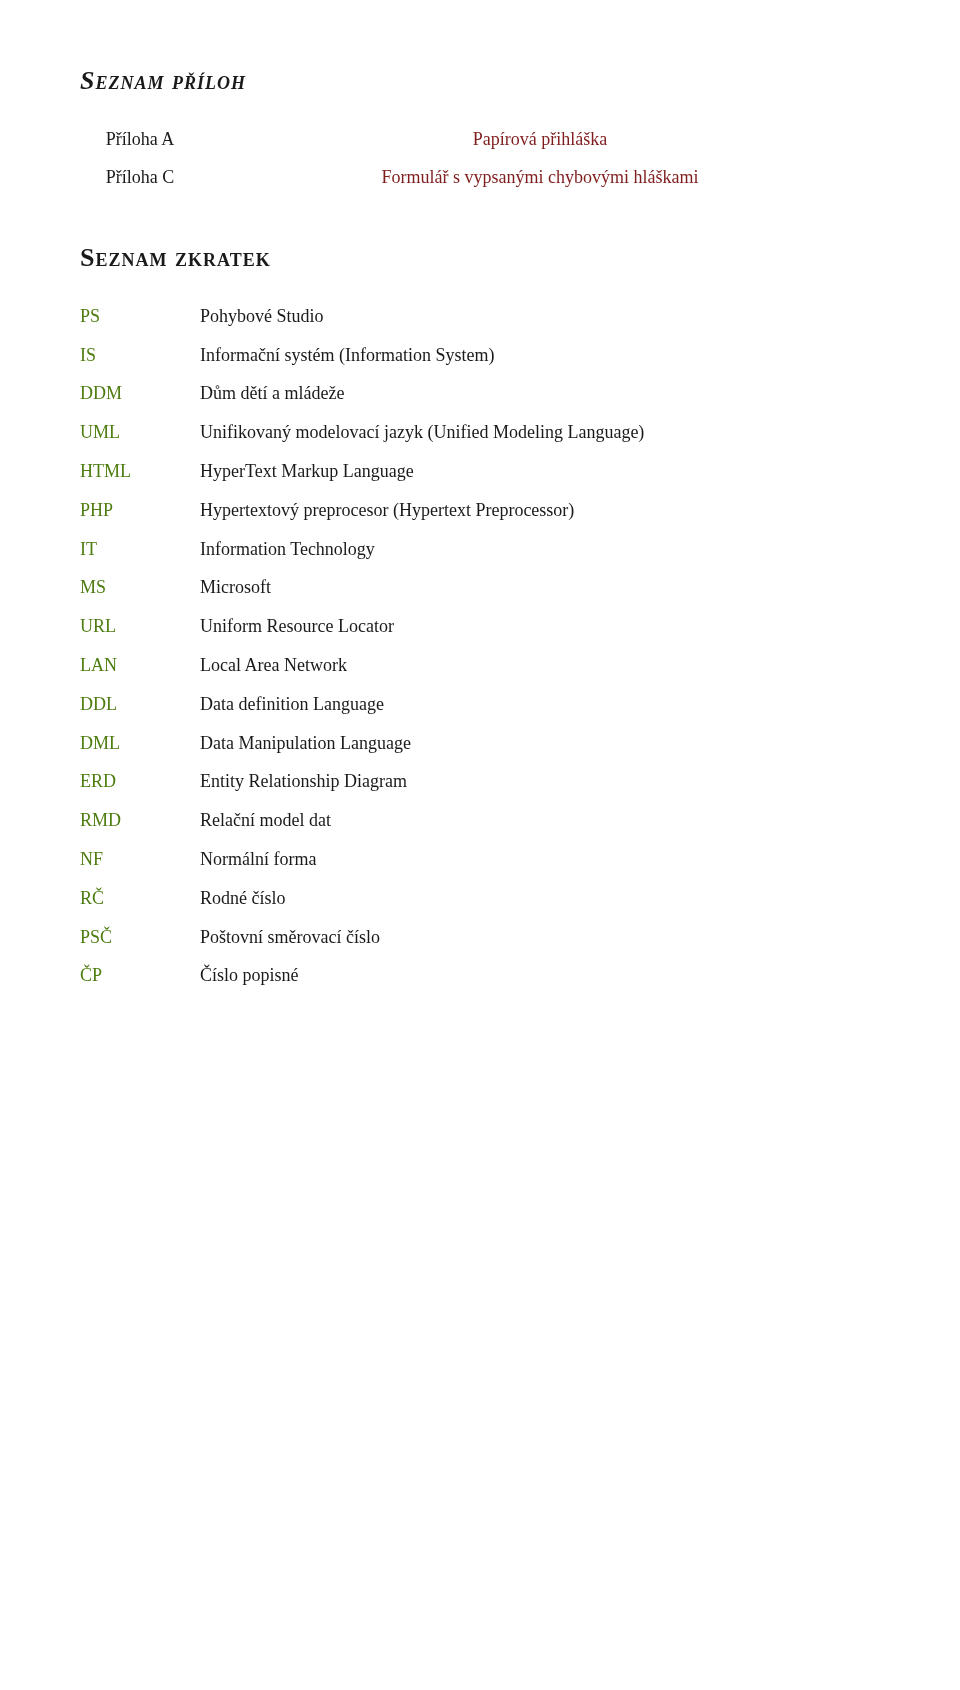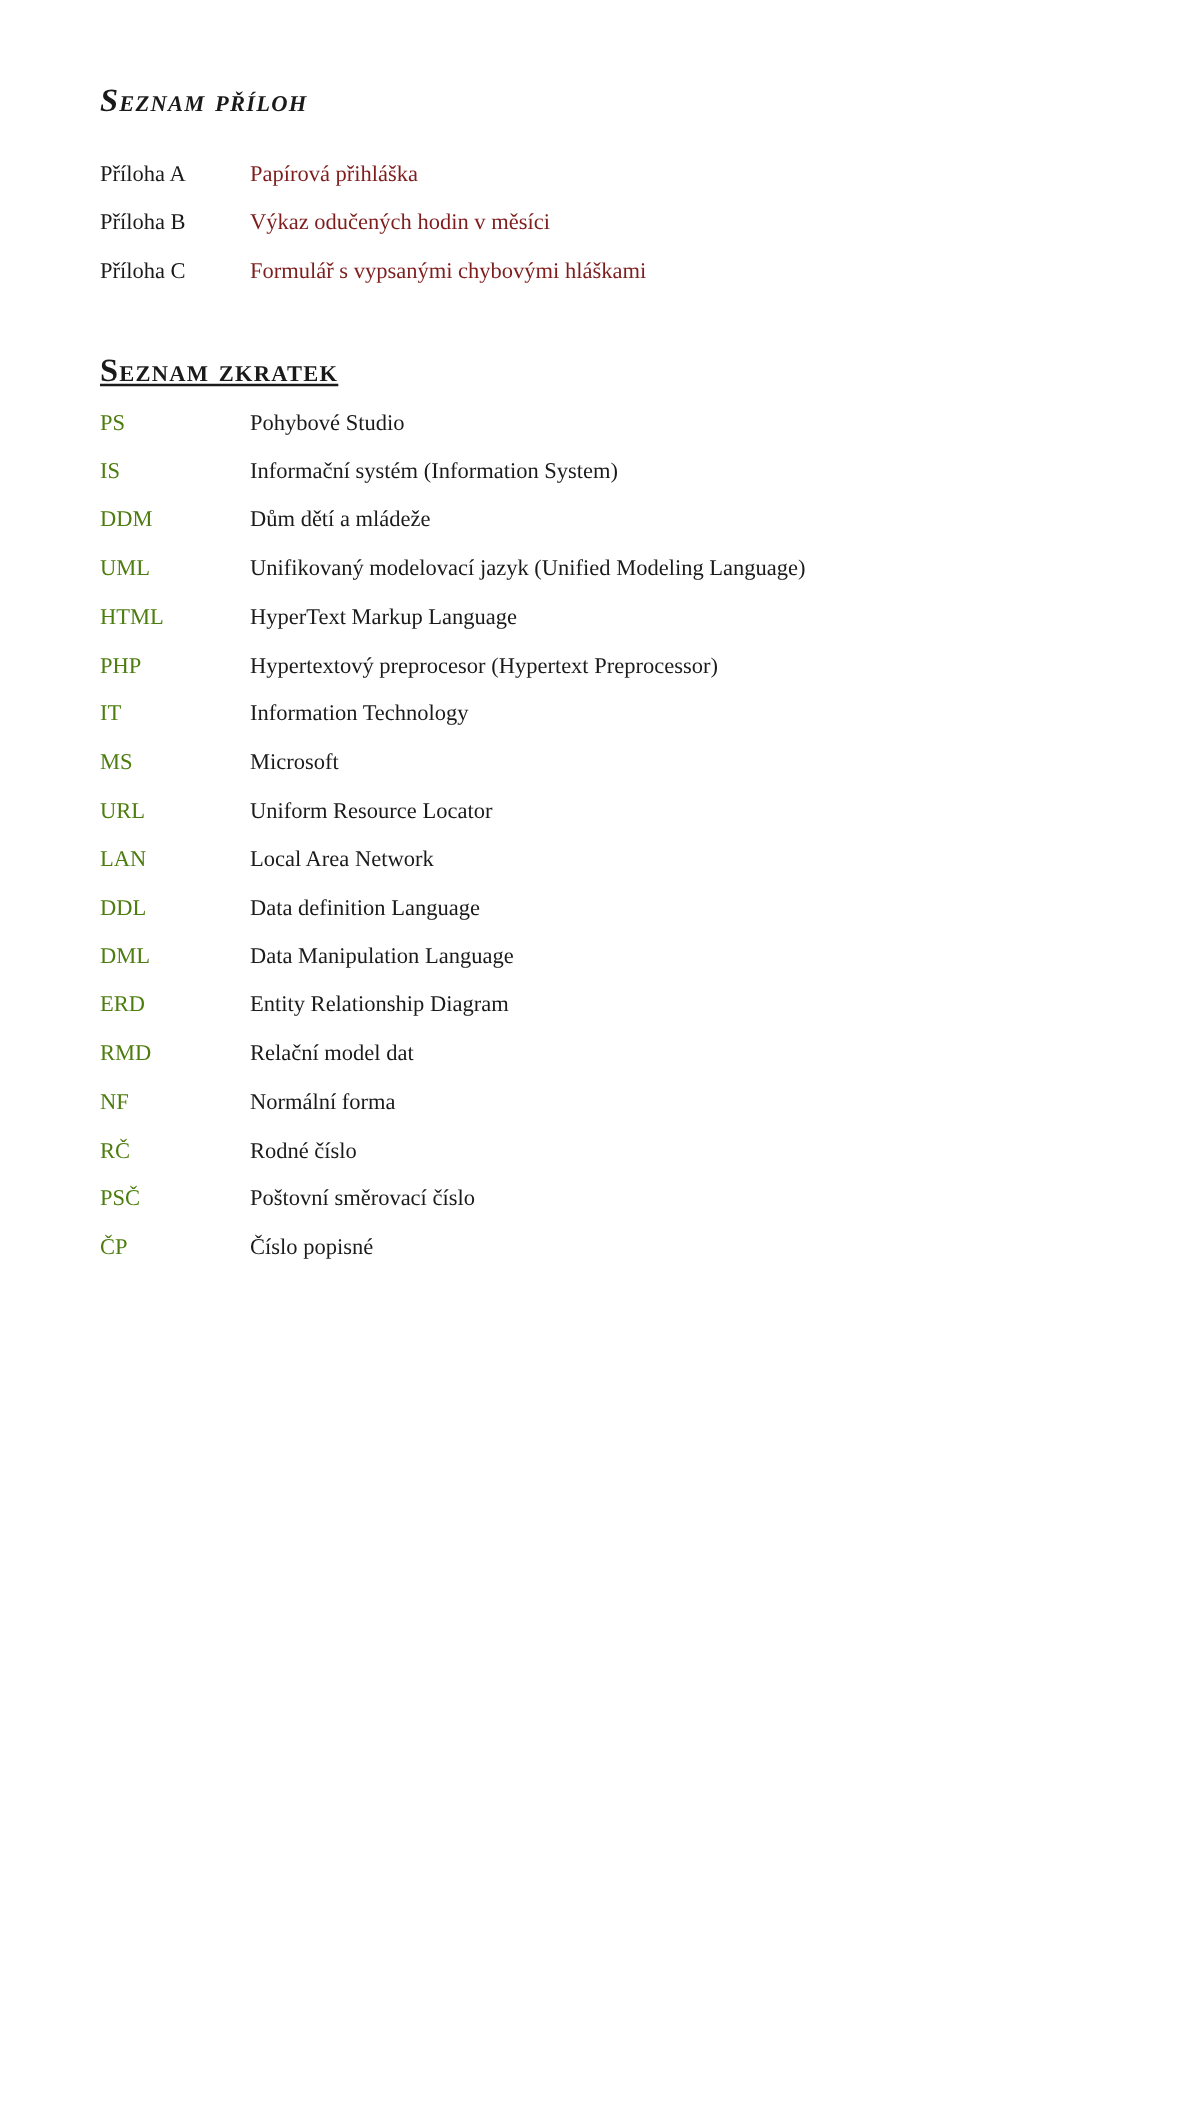--- a/index.html
+++ b/index.html
@@ -27,23 +27,22 @@
       margin-bottom: 18px;
       margin-top: 0;
       font-style: italic;
     }
 
     .section-title-2 {
       font-size: 26px;
       font-weight: bold;
       font-variant: small-caps;
       letter-spacing: 1px;
-      margin-bottom: 1px;
+      margin-bottom: 18px;
       margin-top: 40px;
-      text-decoration: underline;
     }
 
     .abbr-table {
       width: 100%;
       border-collapse: collapse;
       margin-bottom: 8px;
     }
 
     .abbr-table tr td {
       padding: 5px 0;
@@ -63,20 +62,21 @@
 
     .list-table {
       width: 100%;
       border-collapse: collapse;
       margin-bottom: 8px;
     }
 
     .list-table tr td {
       padding: 5px 0;
       vertical-align: top;
+      text-align: center;
     }
 
     .list-table td.list-key {
       width: 120px;
       font-weight: normal;
       white-space: nowrap;
     }
 
     .list-table td.list-val {
       color: #7f1d1d;
@@ -85,24 +85,20 @@
 </head>
 <body>
 
 <h1 class="section-title">Seznam příloh</h1>
 
 <table class="list-table">
   <tbody id="seznam-priloh-body">
       <tr>
         <td class="list-key">Příloha A</td>
         <td class="list-val">Papírová přihláška</td>
-      </tr>
-      <tr>
-        <td class="list-key">Příloha B</td>
-        <td class="list-val">Výkaz odučených hodin v měsíci</td>
       </tr>
       <tr>
         <td class="list-key">Příloha C</td>
         <td class="list-val">Formulář s vypsanými chybovými hláškami</td>
       </tr>
     </tbody>
 </table>
 
 <h2 class="section-title-2">Seznam zkratek</h2>
 

